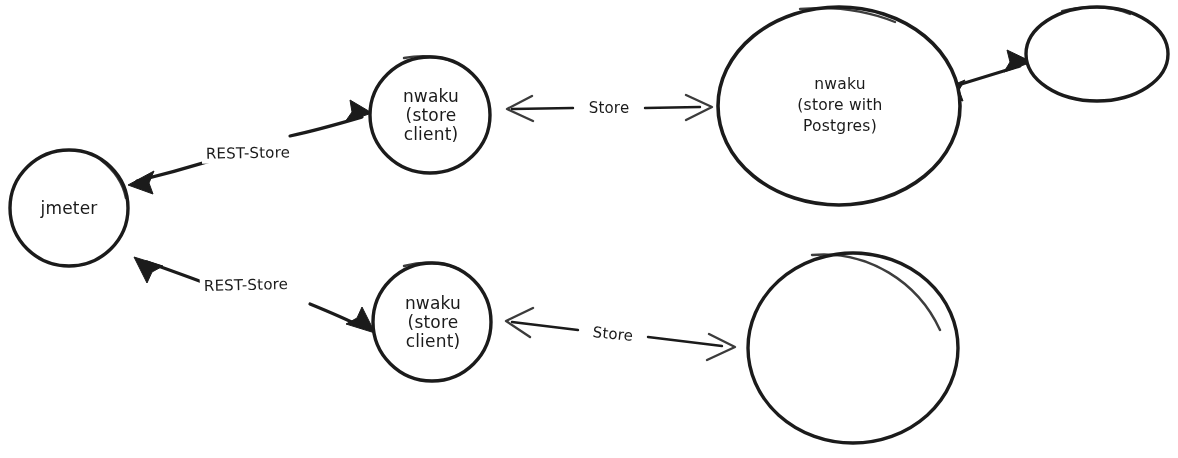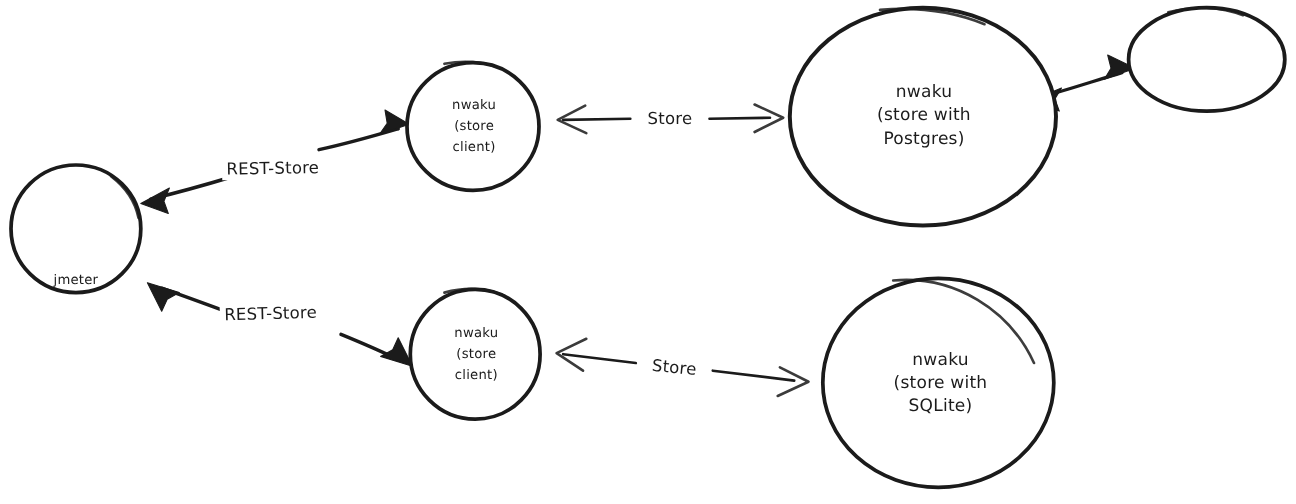--- a/index.html
+++ b/index.html
@@ -65,21 +65,21 @@
     text-align: center;
     color: #1b1b1b;
     font-family: "DejaVu Sans", sans-serif;
     font-weight: 400;
     letter-spacing: 0.2px;
     white-space: pre;
     user-select: none;
     pointer-events: none;
   }
   .node-label {
-    font-size: 12px;
+    font-size: 17px;
     line-height: 19px;
     transform: translate(-50%, -50%);
   }
   .node-label.big {
     font-size: 15.5px;
     line-height: 21px;
   }
   .edge-label {
     font-size: 15px;
     line-height: 18px;
@@ -163,38 +163,35 @@
       <path class="node-shape-outline2" stroke-width="2.4" d="M404,266 C423,261 443,262 459,269"></path>
     </g>
 
     <g>
       <ellipse class="node-shape" cx="853" cy="348" rx="105" ry="95" stroke-width="3.4"></ellipse>
       <path class="node-shape-outline2" stroke-width="2.4" d="M812,255 C868,250 918,282 940,330"></path>
     </g>
 
   </svg>
 
-  <div class="node-label" style="left:69px; top:208px;margin-top:47px;">jmeter</div>
+  <div class="node-label" style="left:69px; top:208px;">jmeter</div>
 
   <div class="node-label" style="left:431px; top:115px;"><span>nwaku</span>
 <span>(store</span>
 <span>client)</span></div>
 
   <div class="node-label big" style="left:840px; top:105px;"><span>nwaku</span>
 <span>(store with</span>
 <span>Postgres)</span></div>
 
 
   <div class="node-label" style="left:433px; top:322px;"><span>nwaku</span>
 <span>(store</span>
 <span>client)</span></div>
 
-  <div class="node-label big" style="left:855px; top:348px;"><span>nwaku</span>
-<span>(store with</span>
-<span>SQLite)</span></div>
 
   <div class="edge-label tilted-rest-top" style="left:248px; top:153px;">REST-Store</div>
 
   <div class="edge-label" style="left:609px; top:108px;">Store</div>
 
   <div class="edge-label tilted-rest-bottom" style="left:246px; top:285px;">REST-Store</div>
 
   <div class="edge-label tilted-bottom" style="left:613px; top:334px;">Store</div>
 
 </div>

